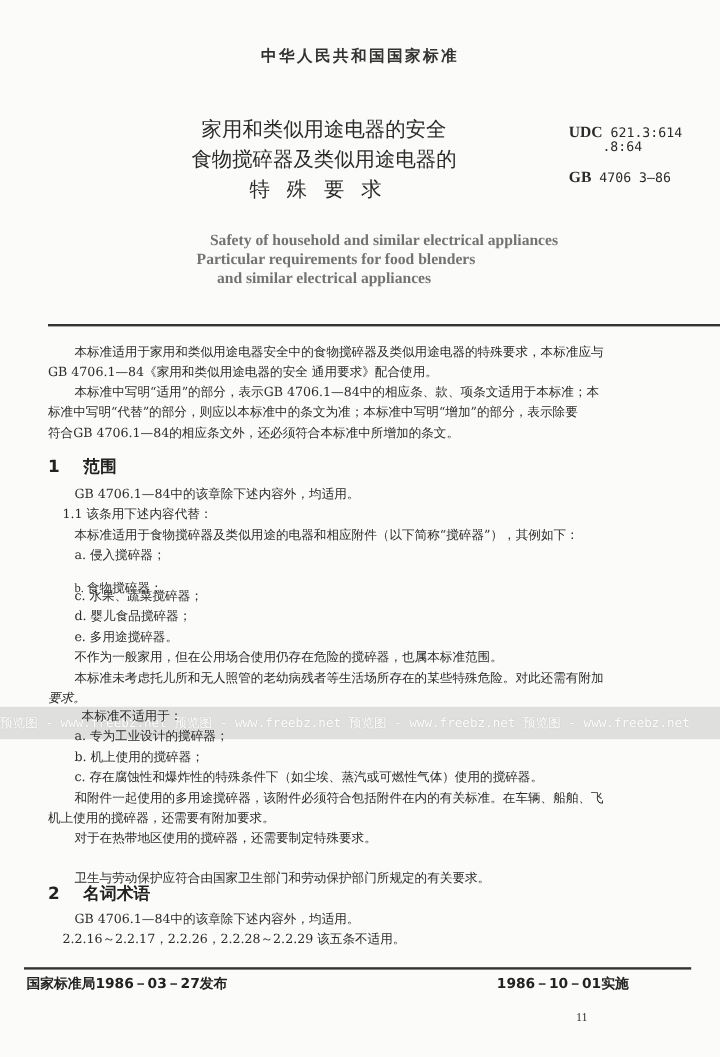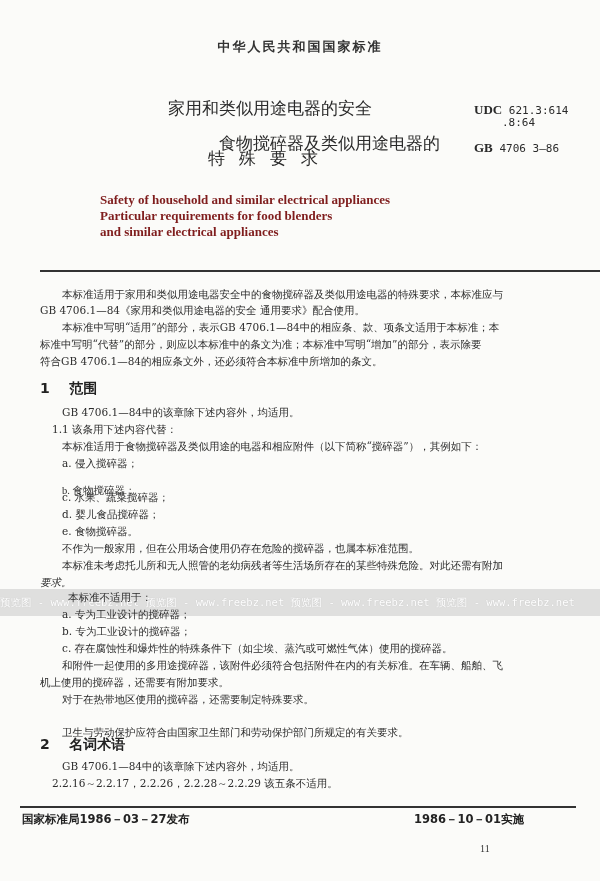--- a/index.html
+++ b/index.html
@@ -15,36 +15,36 @@
     left: 0; width: 600px; top: 38px; text-align: center;
     font-family: "DejaVu Sans", sans-serif; font-weight: bold;
     font-size: 13px; letter-spacing: 2px; color: #333;
   }
   .title {
     left: 100px; width: 340px; text-align: center;
     font-family: "DejaVu Sans", sans-serif; font-size: 17px; color: #2a2a2a;
     line-height: 25px;
   }
   .title.t1 { top: 96px; }
-  .title.t2 { top: 131px; text-align: right; }
+  .title.t2 { top: 121px; }
   .title.t3 { top: 146px; letter-spacing: 14px; }
   .udc {
     left: 474px; top: 104px; font-size: 11px; line-height: 12px;
     font-family: "DejaVu Sans Mono", monospace; color: #2a2a2a;
   }
   .udc b { font-family: "Liberation Serif", serif; font-size: 13px; }
   .gb-code {
     left: 474px; top: 140px; font-size: 11px;
     font-family: "DejaVu Sans Mono", monospace; color: #2a2a2a;
   }
   .gb-code b { font-family: "Liberation Serif", serif; font-size: 13px; }
   .eng {
-    left: 0; width: 540px; text-align: left;
+    left: 0; width: 540px; text-align: center;
     font-family: "Liberation Serif", serif; font-weight: bold;
-    font-size: 13px; color: #7f1d1d; line-height: 16px;
+    font-size: 13px; color: #737373; line-height: 16px;
   }
   .eng.e1 { top: 192px; }
   .eng.e2 { top: 208px; }
   .eng.e3 { top: 224px; left: 0; width: 540px; }
   .rule { left: 40px; width: 560px; height: 2px; background: #333; }
   .rule.top { top: 270px; }
   .rule.bottom { top: 806px; width: 556px; left: 20px; }
   .body-text {
     font-family: "DejaVu Serif", serif;
     font-size: 10.5px; color: #2c2c2c; white-space: nowrap;
@@ -112,31 +112,31 @@
   <span>1</span>&nbsp;&nbsp;&nbsp;
   <span>范围</span>
 </div>
 <div class="abs body-text" style="left:62px;top:405px;">GB  4706.1—84中的该章除下述内容外，均适用。</div>
 <div class="abs body-text" style="left:52px;top:422px;">1.1  该条用下述内容代替：</div>
 <div class="abs body-text" style="left:62px;top:439px;">本标准适用于食物搅碎器及类似用途的电器和相应附件（以下简称“搅碎器”），其例如下：</div>
 <div class="abs body-text" style="left:62px;top:456px;">a.    侵入搅碎器；</div>
 <div class="abs body-text" style="left:62px;top:483px;font-family:Liberation Serif, serif;">b.    食物搅碎器；</div>
 <div class="abs body-text" style="left:62px;top:490px;">c.    水果、蔬菜搅碎器；</div>
 <div class="abs body-text" style="left:62px;top:507px;">d.    婴儿食品搅碎器；</div>
-<div class="abs body-text" style="left:62px;top:524px;">e.    食物搅碎器。</div>
+<div class="abs body-text" style="left:62px;top:524px;">e.    多用途搅碎器。</div>
 <div class="abs body-text" style="left:62px;top:541px;">不作为一般家用，但在公用场合使用仍存在危险的搅碎器，也属本标准范围。</div>
 <div class="abs body-text" style="left:62px;top:558px;">本标准未考虑托儿所和无人照管的老幼病残者等生活场所存在的某些特殊危险。对此还需有附加</div>
 <div class="abs body-text" style="left:40px;top:575px;font-style:italic;">要求。</div>
 
 <div class="abs watermark"></div>
 <div class="abs wm-text">预览图 - www.freebz.net  预览图 - www.freebz.net  预览图 - www.freebz.net  预览图 - www.freebz.net</div>
 
 <div class="abs body-text" style="left:68px;top:590px;">本标准不适用于：</div>
 <div class="abs body-text" style="left:62px;top:607px;">a.    专为工业设计的搅碎器；</div>
-<div class="abs body-text" style="left:62px;top:624px;">b.    专为工业设计的搅碎器；</div>
+<div class="abs body-text" style="left:62px;top:624px;">b.    机上使用的搅碎器；</div>
 <div class="abs body-text" style="left:62px;top:641px;">c.    存在腐蚀性和爆炸性的特殊条件下（如尘埃、蒸汽或可燃性气体）使用的搅碎器。</div>
 <div class="abs body-text" style="left:62px;top:658px;">和附件一起使用的多用途搅碎器，该附件必须符合包括附件在内的有关标准。在车辆、船舶、飞</div>
 <div class="abs body-text" style="left:40px;top:675px;">机上使用的搅碎器，还需要有附加要求。</div>
 <div class="abs body-text" style="left:62px;top:692px;">对于在热带地区使用的搅碎器，还需要制定特殊要求。</div>
 <div class="abs body-text" style="left:62px;top:725px;">卫生与劳动保护应符合由国家卫生部门和劳动保护部门所规定的有关要求。</div>
 
 <div class="abs section" style="left:40px;top:736px;">
   <span>2</span>&nbsp;&nbsp;&nbsp;
   <span>名词术语</span>
 </div>

